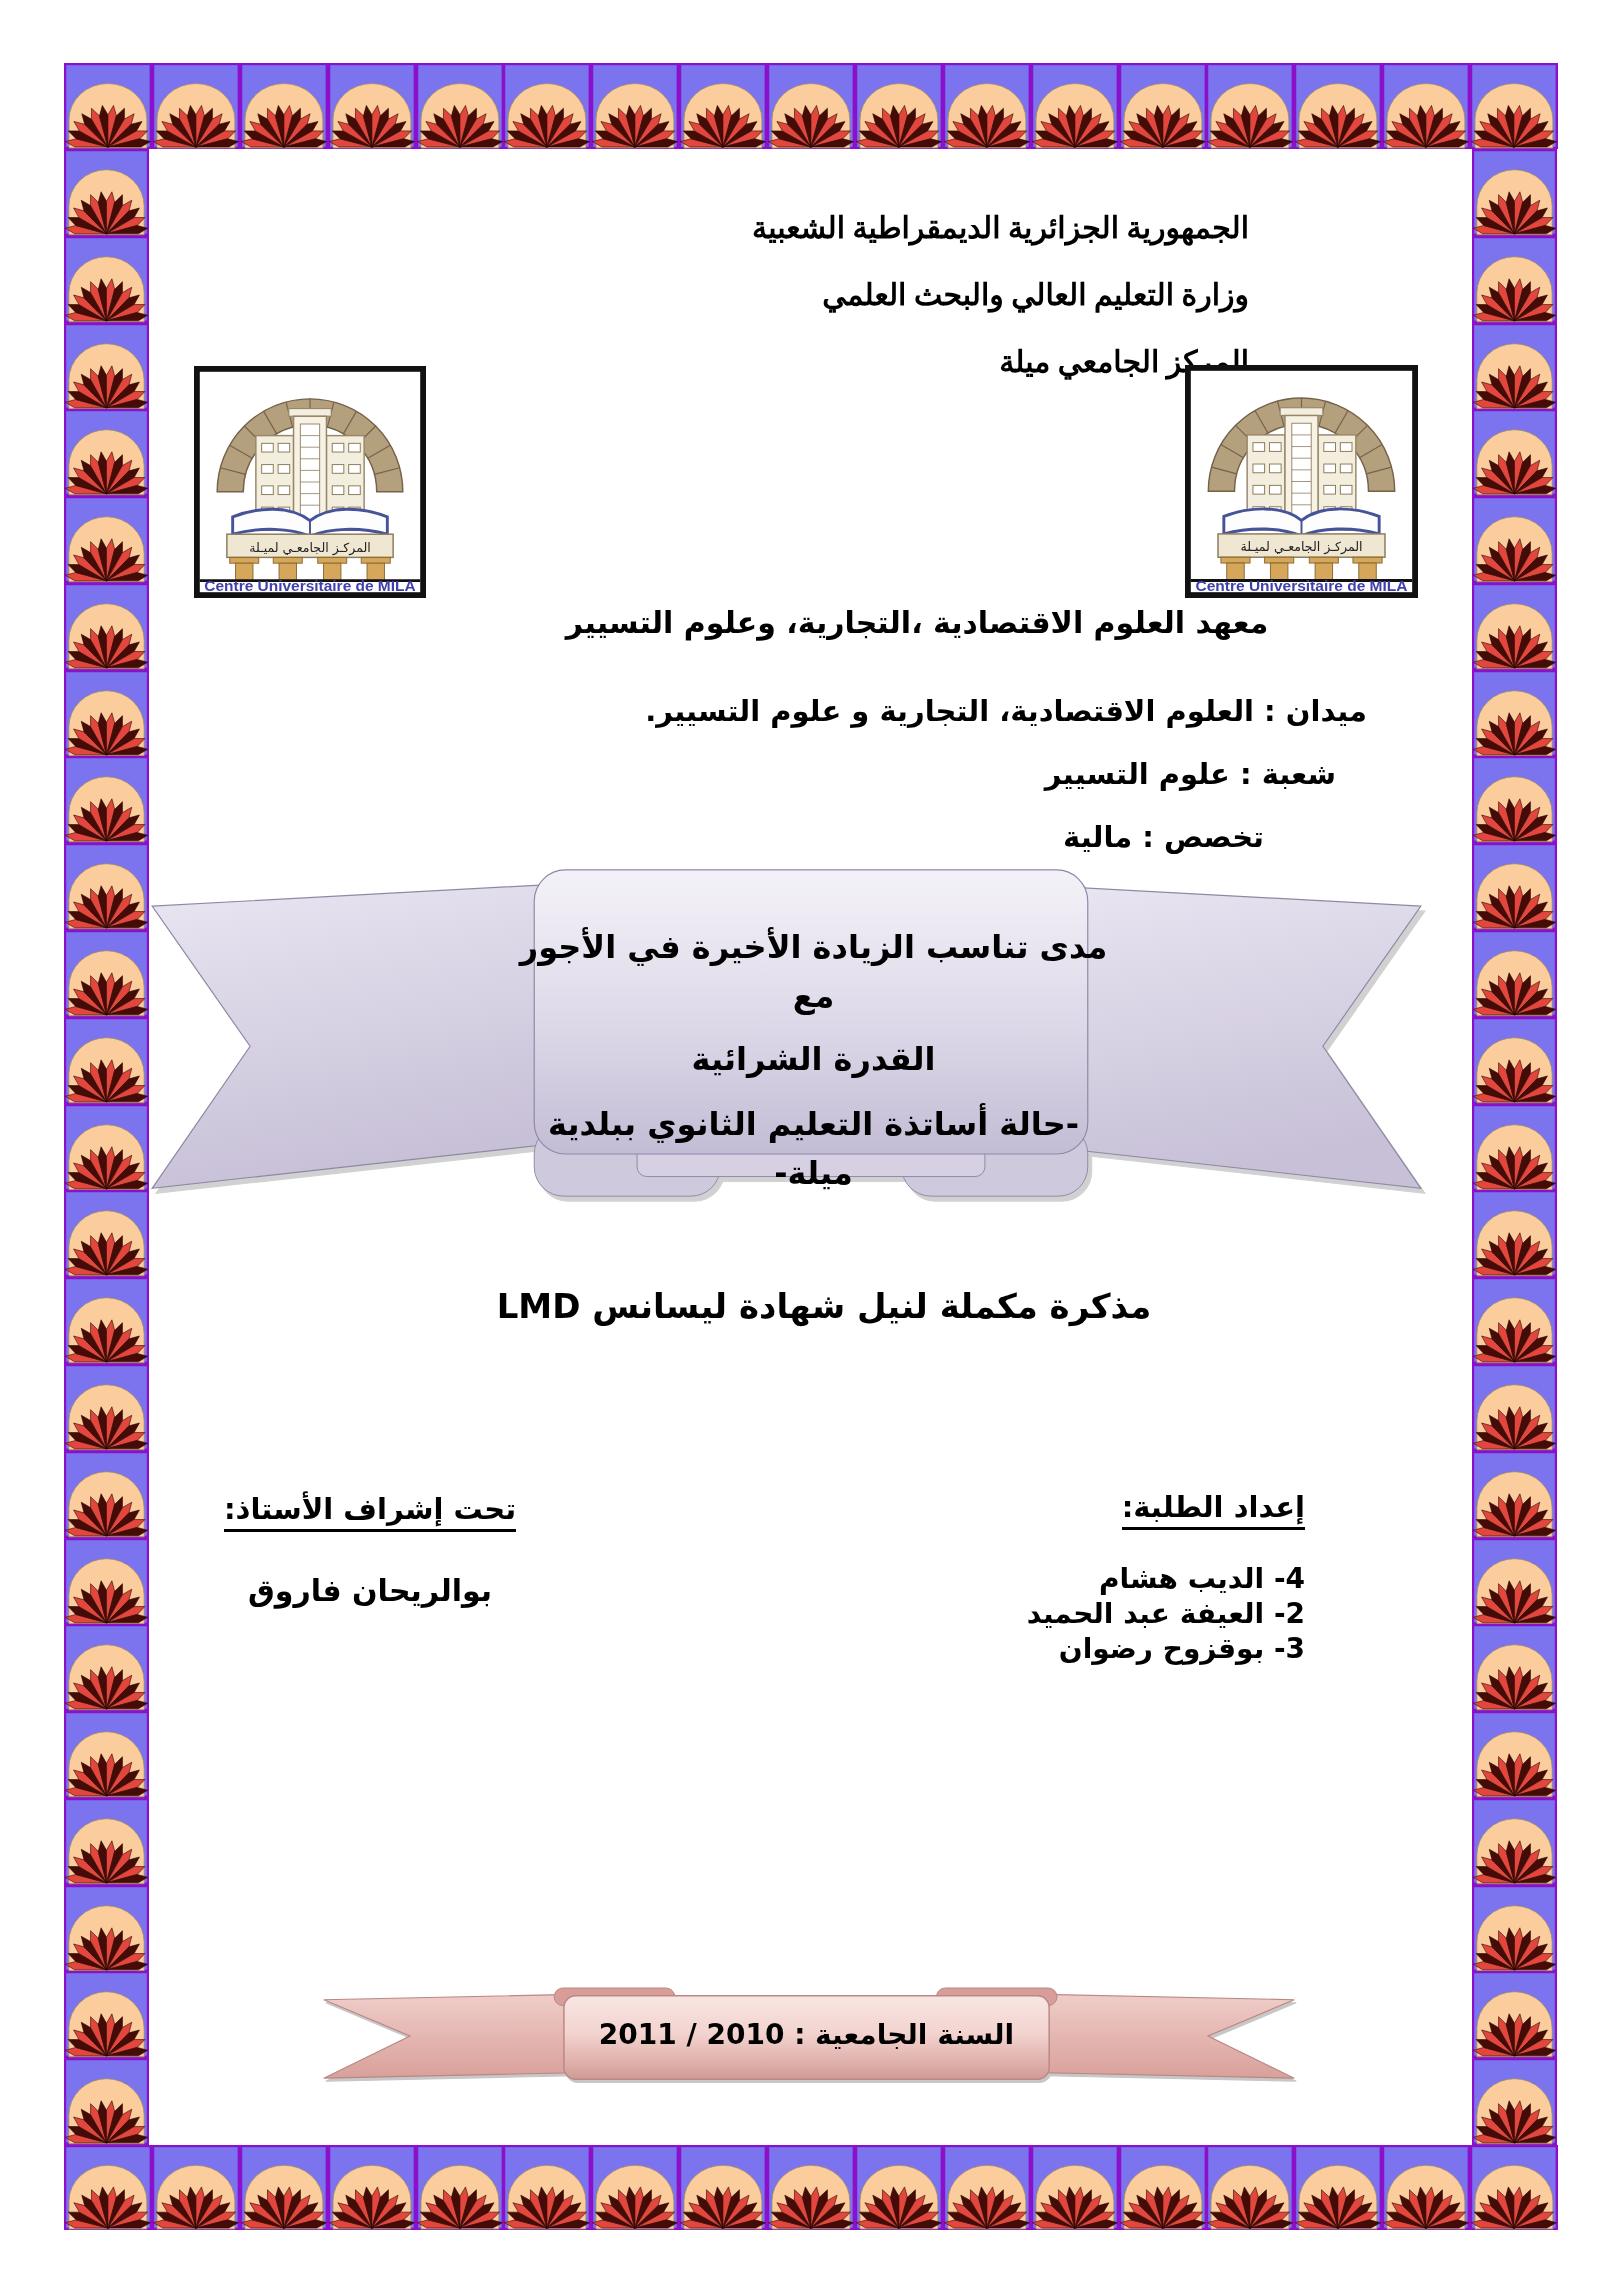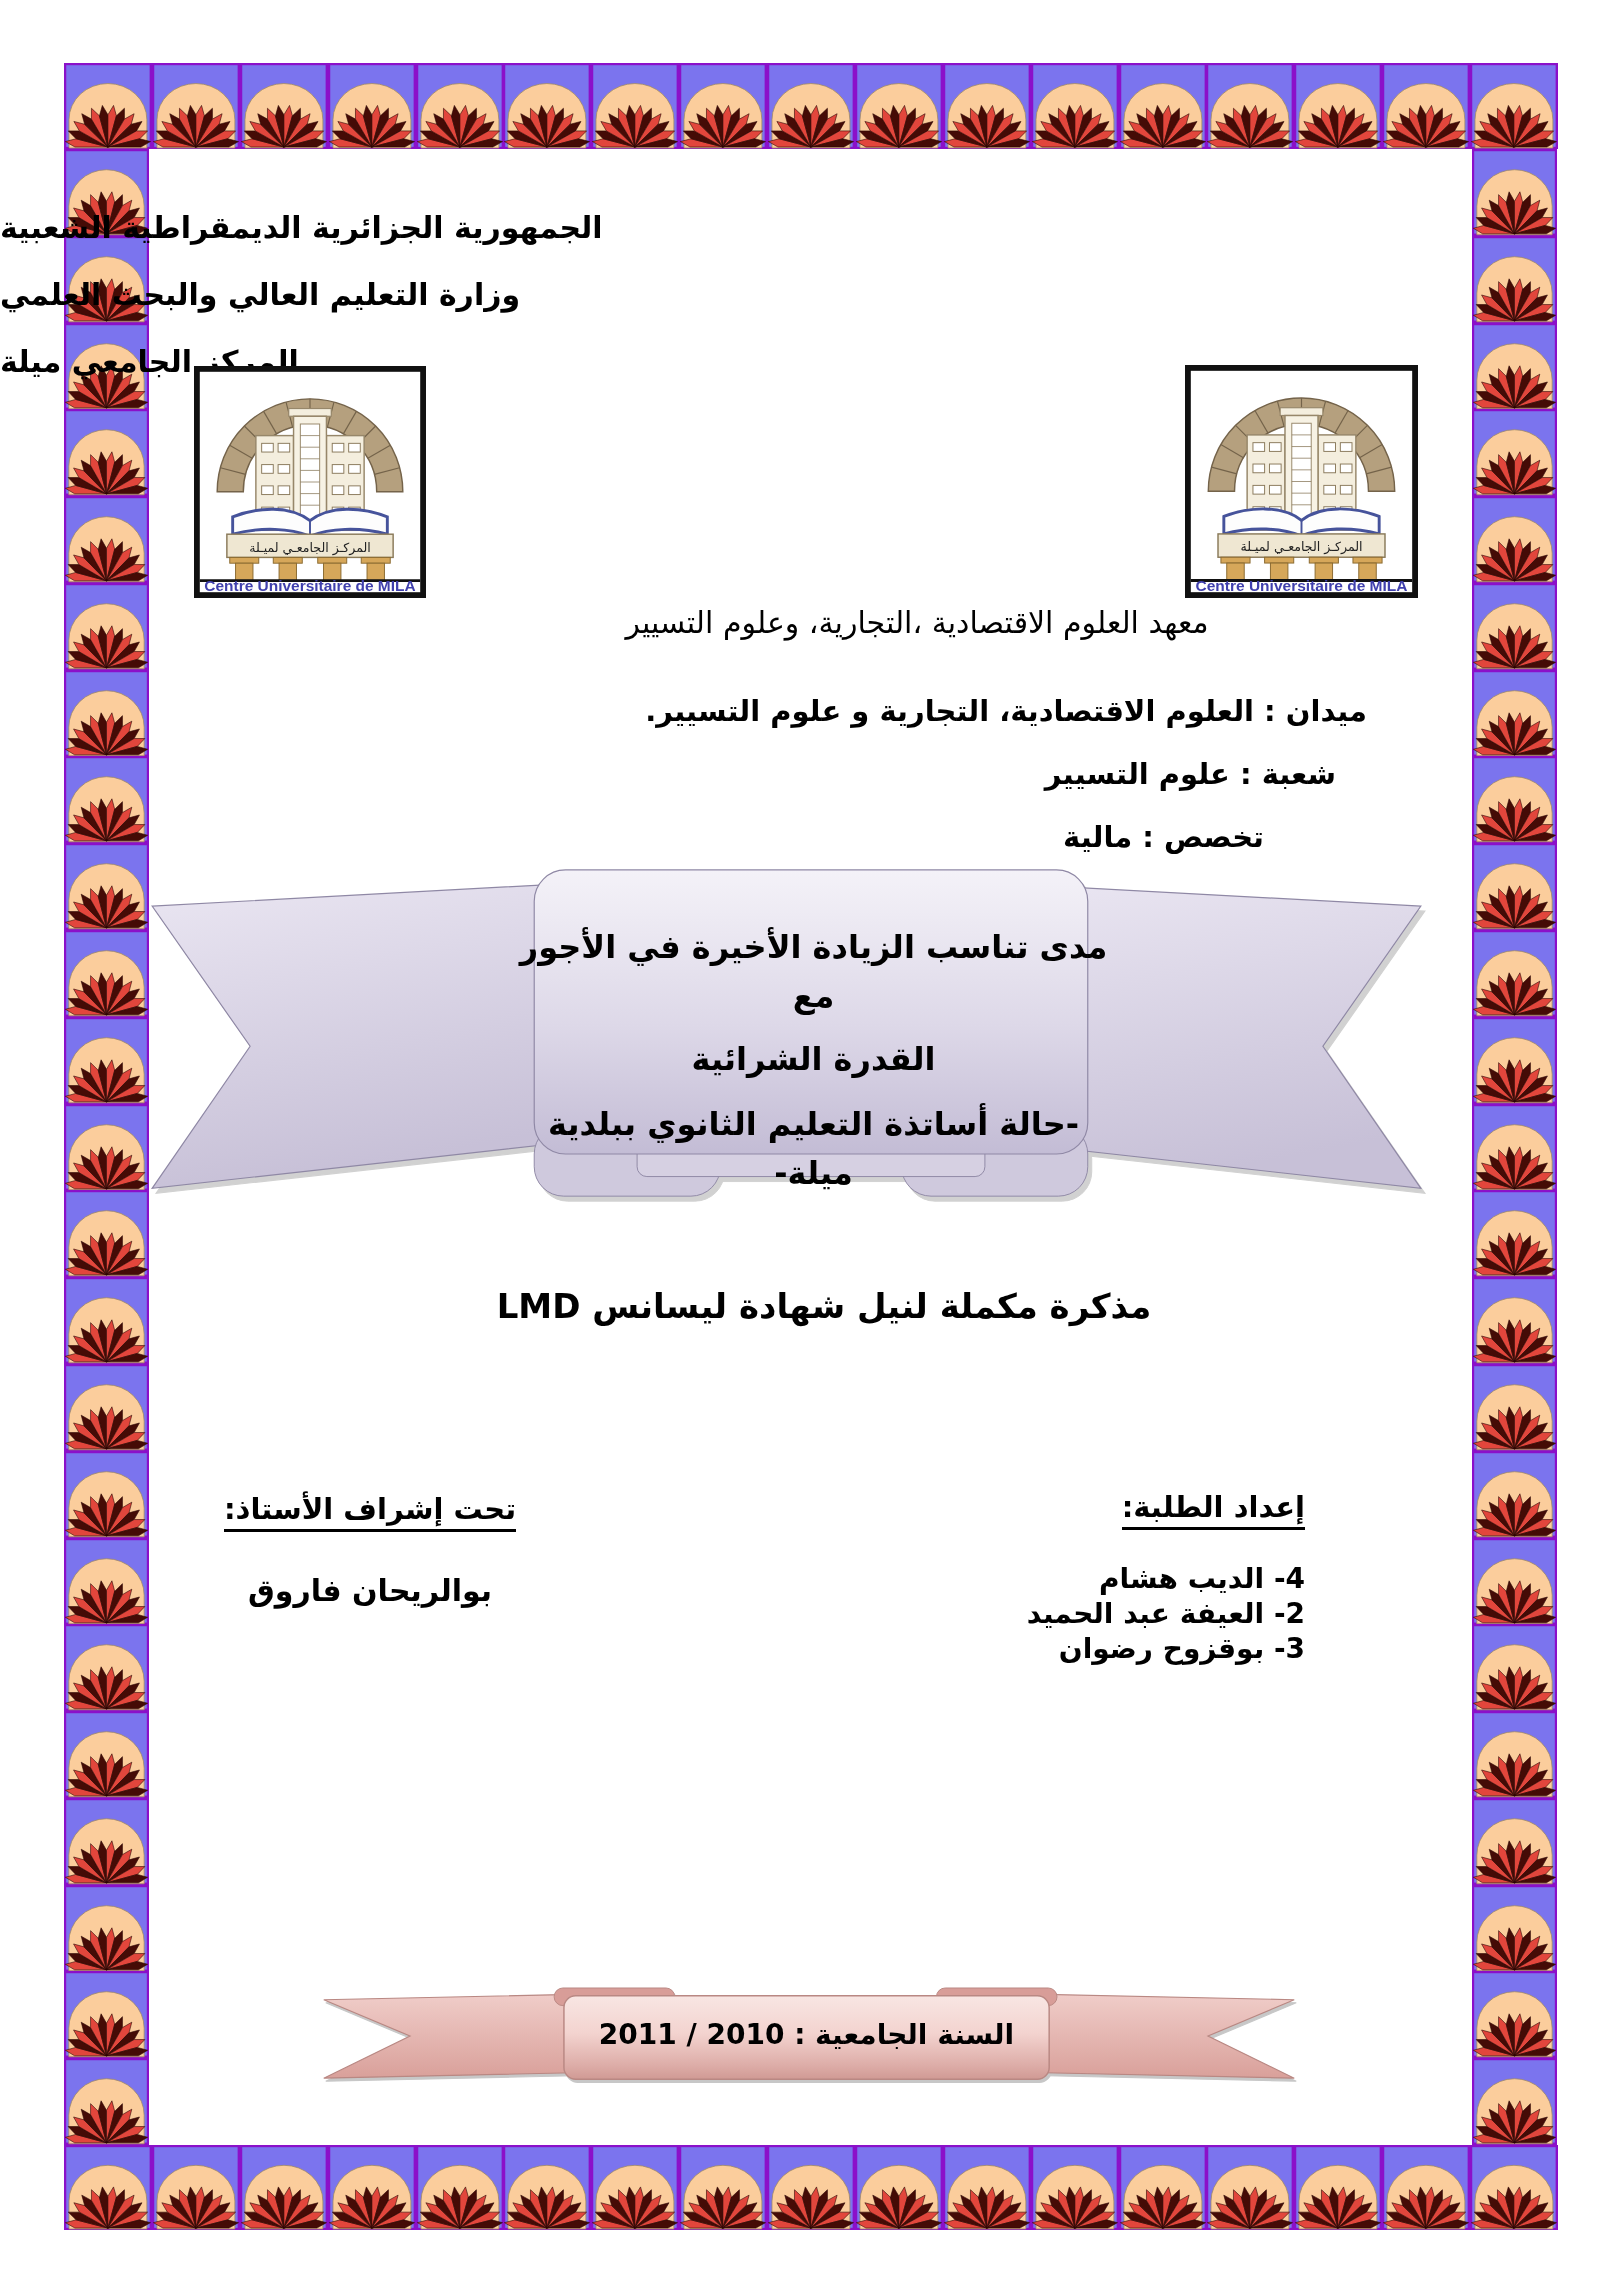--- a/index.html
+++ b/index.html
@@ -12,29 +12,29 @@
   .b-col{flex-direction:column;}
   .b-top{left:64px;top:63px;width:1494px;height:86px;}
   .b-bottom{left:64px;top:2145px;width:1494px;height:85px;}
   .b-left{left:64px;top:149px;width:85px;height:1996px;}
   .b-right{left:1472px;top:149px;width:85px;height:1996px;}
   .tile{flex:1 1 0;min-width:0;min-height:0;display:block;}
   .b-row .tile{height:100%;}
   .b-col .tile{width:100%;}
 
   
-  .gov-header{position:absolute;left:0;top:194px;width:1249px;text-align:left;
-              direction:rtl;font-weight:bold;font-size:30px;line-height:67px;}
+  .gov-header{position:absolute;left:0;top:194px;width:1249px;text-align:right;
+              direction:rtl;font-weight:bold;font-size:30px;line-height:67px;font-family:Liberation Serif, serif;}
 
   .logo{position:absolute;}
   .logo-left{left:194px;top:366px;width:232px;height:232px;}
   .logo-right{left:1184px;top:365px;width:235px;height:233px;}
 
   .institute{position:absolute;left:427px;top:605px;width:980px;text-align:center;
-             direction:rtl;font-weight:normal;font-size:30px;}
+             direction:rtl;font-weight:bold;font-size:30px;}
 
   .program{position:absolute;right:253px;top:680px;direction:rtl;
            font-weight:bold;font-size:29px;line-height:63px;}
   .program .pl2{margin-right:31px;}
   .program .pl3{margin-right:103px;}
 
   
   .title-ribbon{position:absolute;left:147px;top:865px;width:1279px;height:338px;
                 filter:drop-shadow(4.9px 5.9px 0 rgba(140,140,140,0.40));}
   .banner-text{position:absolute;left:505px;top:923px;width:617px;text-align:center;

